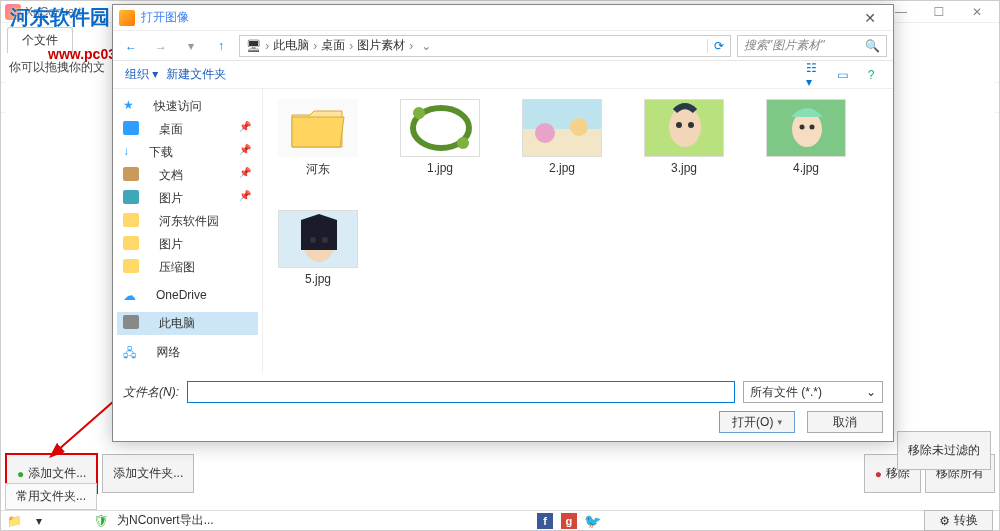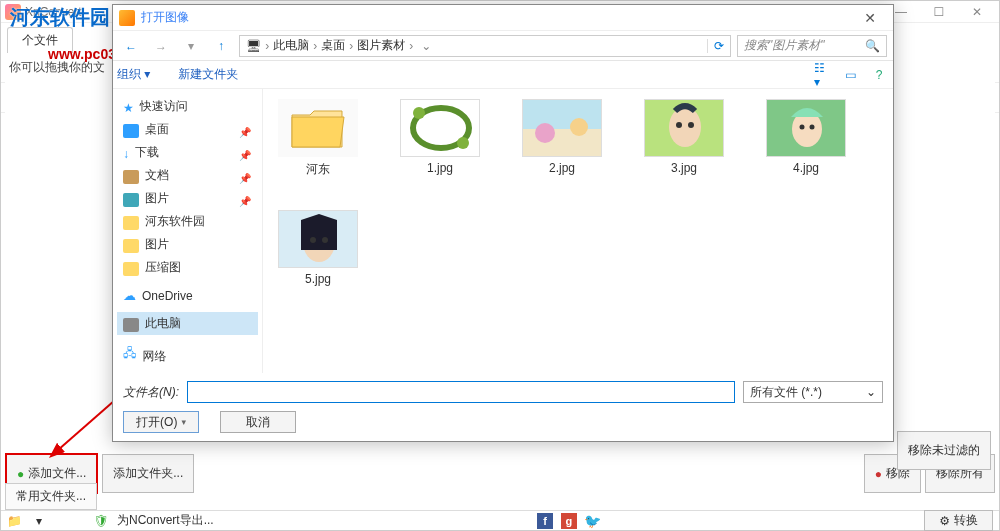--- a/index.html
+++ b/index.html
@@ -48,27 +48,27 @@
 
 .dialog-toolbar { height: 30px; display: flex; align-items: center; padding: 0 6px; gap: 6px; border-bottom: 1px solid #e5e5e5; }
 .nav-arrow { width: 24px; height: 22px; display: flex; align-items: center; justify-content: center; color: #999; }
 .nav-arrow.enabled { color: #0078d7; }
 .breadcrumb { flex: 1; height: 22px; border: 1px solid #ccc; display: flex; align-items: center; padding: 0 6px; gap: 4px; color: #333; }
 .breadcrumb .sep { color: #888; }
 .breadcrumb .refresh { margin-left: auto; color: #0078d7; padding-left: 6px; border-left: 1px solid #ddd; }
 .breadcrumb .dd { color: #888; padding: 0 4px; }
 .search-box { width: 150px; height: 22px; border: 1px solid #ccc; display: flex; align-items: center; padding: 0 6px; color: #888; justify-content: space-between; }
 
-.organize-row { height: 28px; display: flex; align-items: center; padding: 0 4px; gap: 28px; color: #1e5fbf; border-bottom: 1px solid #eee; }
+.organize-row { height: 28px; display: flex; align-items: center; padding: 0 12px; gap: 8px; color: #1e5fbf; border-bottom: 1px solid #eee; }
 .organize-row .right { margin-left: auto; display: flex; gap: 8px; align-items: center; }
 .organize-row .view-ico, .organize-row .help-ico { width: 20px; height: 18px; display: flex; align-items: center; justify-content: center; color: #0078d7; border: 1px solid transparent; }
 
 .dialog-body { flex: 1; display: flex; overflow: hidden; }
 .sidebar { width: 150px; border-right: 1px solid #eee; padding: 6px 4px; overflow: hidden; }
-.side-item { display: flex; align-items: flex-end; gap: 6px; padding: 3px 6px; color: #333; white-space: nowrap; }
+.side-item { display: flex; align-items: flex-start; gap: 20px; padding: 3px 6px; color: #333; white-space: nowrap; }
 .side-item.sel { background: #cde6f7; }
 .side-item .pin { margin-left: auto; color: #888; font-size: 10px; }
 .side-item .ico { width: 16px; height: 14px; border-radius: 2px; }
 .ic-star::before { content: "★"; color: #2e9fff; }
 .ic-desktop { background: #2e9fff; }
 .ic-dl::before { content: "↓"; color: #2e9fff; font-weight: bold; }
 .ic-doc { background: #c99b5a; }
 .ic-pic { background: #3fa7b8; }
 .ic-folder { background: #ffd968; }
 .ic-video { background: #ffd968; }
@@ -81,21 +81,21 @@
 .thumb { width: 80px; height: 58px; border: 1px solid #ddd; background: #fafafa; display: flex; align-items: center; justify-content: center; overflow: hidden; }
 .thumb.folder { border: none; }
 .thumb.folder svg { width: 60px; height: 50px; }
 .fitem .fname { font-size: 12px; text-align: center; }
 
 .dialog-footer { padding: 8px 10px; display: flex; flex-direction: column; gap: 8px; }
 .filename-row { display: flex; align-items: center; gap: 8px; }
 .filename-row label { white-space: nowrap; font-style: italic; }
 .filename-input { flex: 1; height: 22px; border: 1px solid #0078d7; padding: 0 4px; }
 .filter-select { width: 140px; height: 22px; border: 1px solid #aaa; display: flex; align-items: center; justify-content: space-between; padding: 0 6px; }
-.dlg-btn-row { display: flex; gap: 21px; }
+.dlg-btn-row { display: flex; gap: 12px; justify-content: flex-end; }
 .dlg-btn { width: 76px; height: 22px; border: 1px solid #aaa; background: #f4f4f4; display: flex; align-items: center; justify-content: center; }
 .dlg-btn.primary { border: 1px solid #6a9ed6; }
 .dlg-btn .dd { margin-left: 4px; font-size: 9px; color: #666; }
 
 
 .right-btns { position: absolute; right: 8px; bottom: 60px; display: flex; gap: 4px; z-index: 1; }
 </style>
 </head>
 <body>
 

